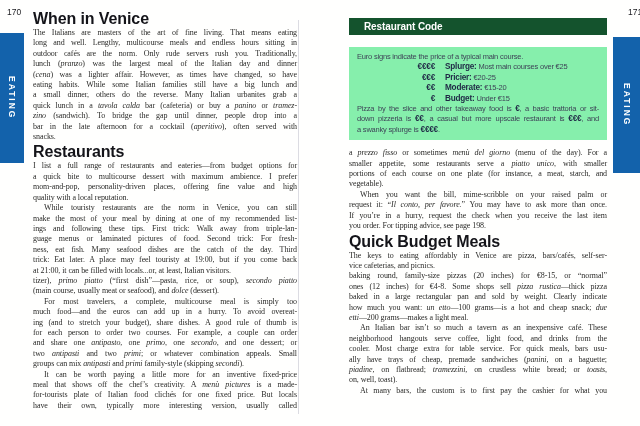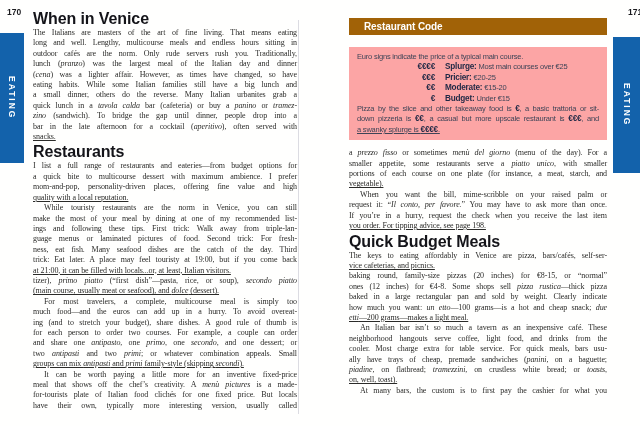--- a/index.html
+++ b/index.html
@@ -5,33 +5,33 @@
   html,body{margin:0;padding:0;background:#fff;}
   .spread{position:relative;width:640px;height:426px;background:#fffffe;overflow:hidden;
           font-family:"Liberation Serif",serif;}
   
   .tab{position:absolute;background:#1362ab;color:#fff;display:flex;align-items:center;justify-content:center;}
   .tab-left{left:0;top:33px;width:24px;height:130px;}
   .tab-right{left:613px;top:37px;width:27px;height:136px;}
   .tab-text{writing-mode:vertical-rl;text-orientation:mixed;font-family:"Liberation Sans",sans-serif;
             font-weight:bold;font-size:8.5px;letter-spacing:2px;}
   
-  .page-num{position:absolute;top:7px;font-family:"Liberation Sans",sans-serif;font-weight:bold;
+  .page-num{position:absolute;top:7px;font-family:"Liberation Sans",sans-serif;font-weight:normal;
             font-size:8.5px;color:#1c1c20;}
   .pn-left{left:7px;} .pn-right{left:628px;}
   
   .col{position:absolute;color:#2b2b29;font-size:8px;line-height:10.4px;letter-spacing:-0.08px;}
   .col-left{left:33px;top:12px;width:264px;}
   .col-right{left:349px;top:18px;width:258px;}
   .flow-heading{font-family:"Liberation Sans",sans-serif;font-weight:bold;font-size:16px;
                 color:#141419;line-height:13px;margin:3px 0 3px 0;letter-spacing:-0.1px;}
   .flow-heading:first-child{margin-top:0;}
   .para{margin:0;}
   .tline{text-align:justify;text-align-last:justify;}
-  .tline.last{text-align-last:left;text-decoration:underline;}
+  .tline.last{text-align-last:left;}
   .tline.ind{text-indent:11px;}
   
   .gutter-line{position:absolute;left:298px;top:20px;width:1px;height:394px;background:#dcdce2;}
   
   .codebox{margin-bottom:8px;font-family:"Liberation Sans",sans-serif;letter-spacing:-0.1px;}
   .codebox-title{background:#1362ab;color:#fff;font-weight:bold;font-size:10px;height:17px;
                  line-height:17px;padding-left:8px;}
   .codebox-body{background:#e4e4ee;margin-top:7px;padding:5px 8px 5px 8px;color:#3e4457;
                 font-size:7.5px;line-height:10.4px;letter-spacing:-0.2px;}
   .codebox-body .tline{white-space:nowrap;}
@@ -103,22 +103,22 @@
         <div class="tline">meal that shows off the chef’s creativity. A <i>menù pictures</i> is a made-</div>
         <div class="tline">for-tourists plate of Italian food clichés for one fixed price. But locals</div>
         <div class="tline">have their own, typically more interesting version, usually called</div>
       </div>
     </div>
 
   <div class="gutter-line"></div>
 
   <div class="col col-right">
     <div class="codebox">
-      <div class="codebox-title" style="background: #a16207; padding-left: 15px;">Restaurant Code</div>
-      <div class="codebox-body" style="background: #fca5a5; margin-top: 12px;">
+      <div class="codebox-title" style="background: #14532d; padding-left: 15px;">Restaurant Code</div>
+      <div class="codebox-body" style="background: #86efac; margin-top: 12px;">
         <div class="box-intro">Euro signs indicate the price of a typical main course.</div>
         <div class="tier">
           <span class="tier-euros">€€€€</span>
           <span class="tier-body"><b class="tier-label">Splurge:</b> <span>Most main courses over €25</span></span>
         </div>
         <div class="tier">
           <span class="tier-euros">€€€</span>
           <span class="tier-body"><b class="tier-label">Pricier:</b> <span>€20-25</span></span>
         </div>
         <div class="tier">

